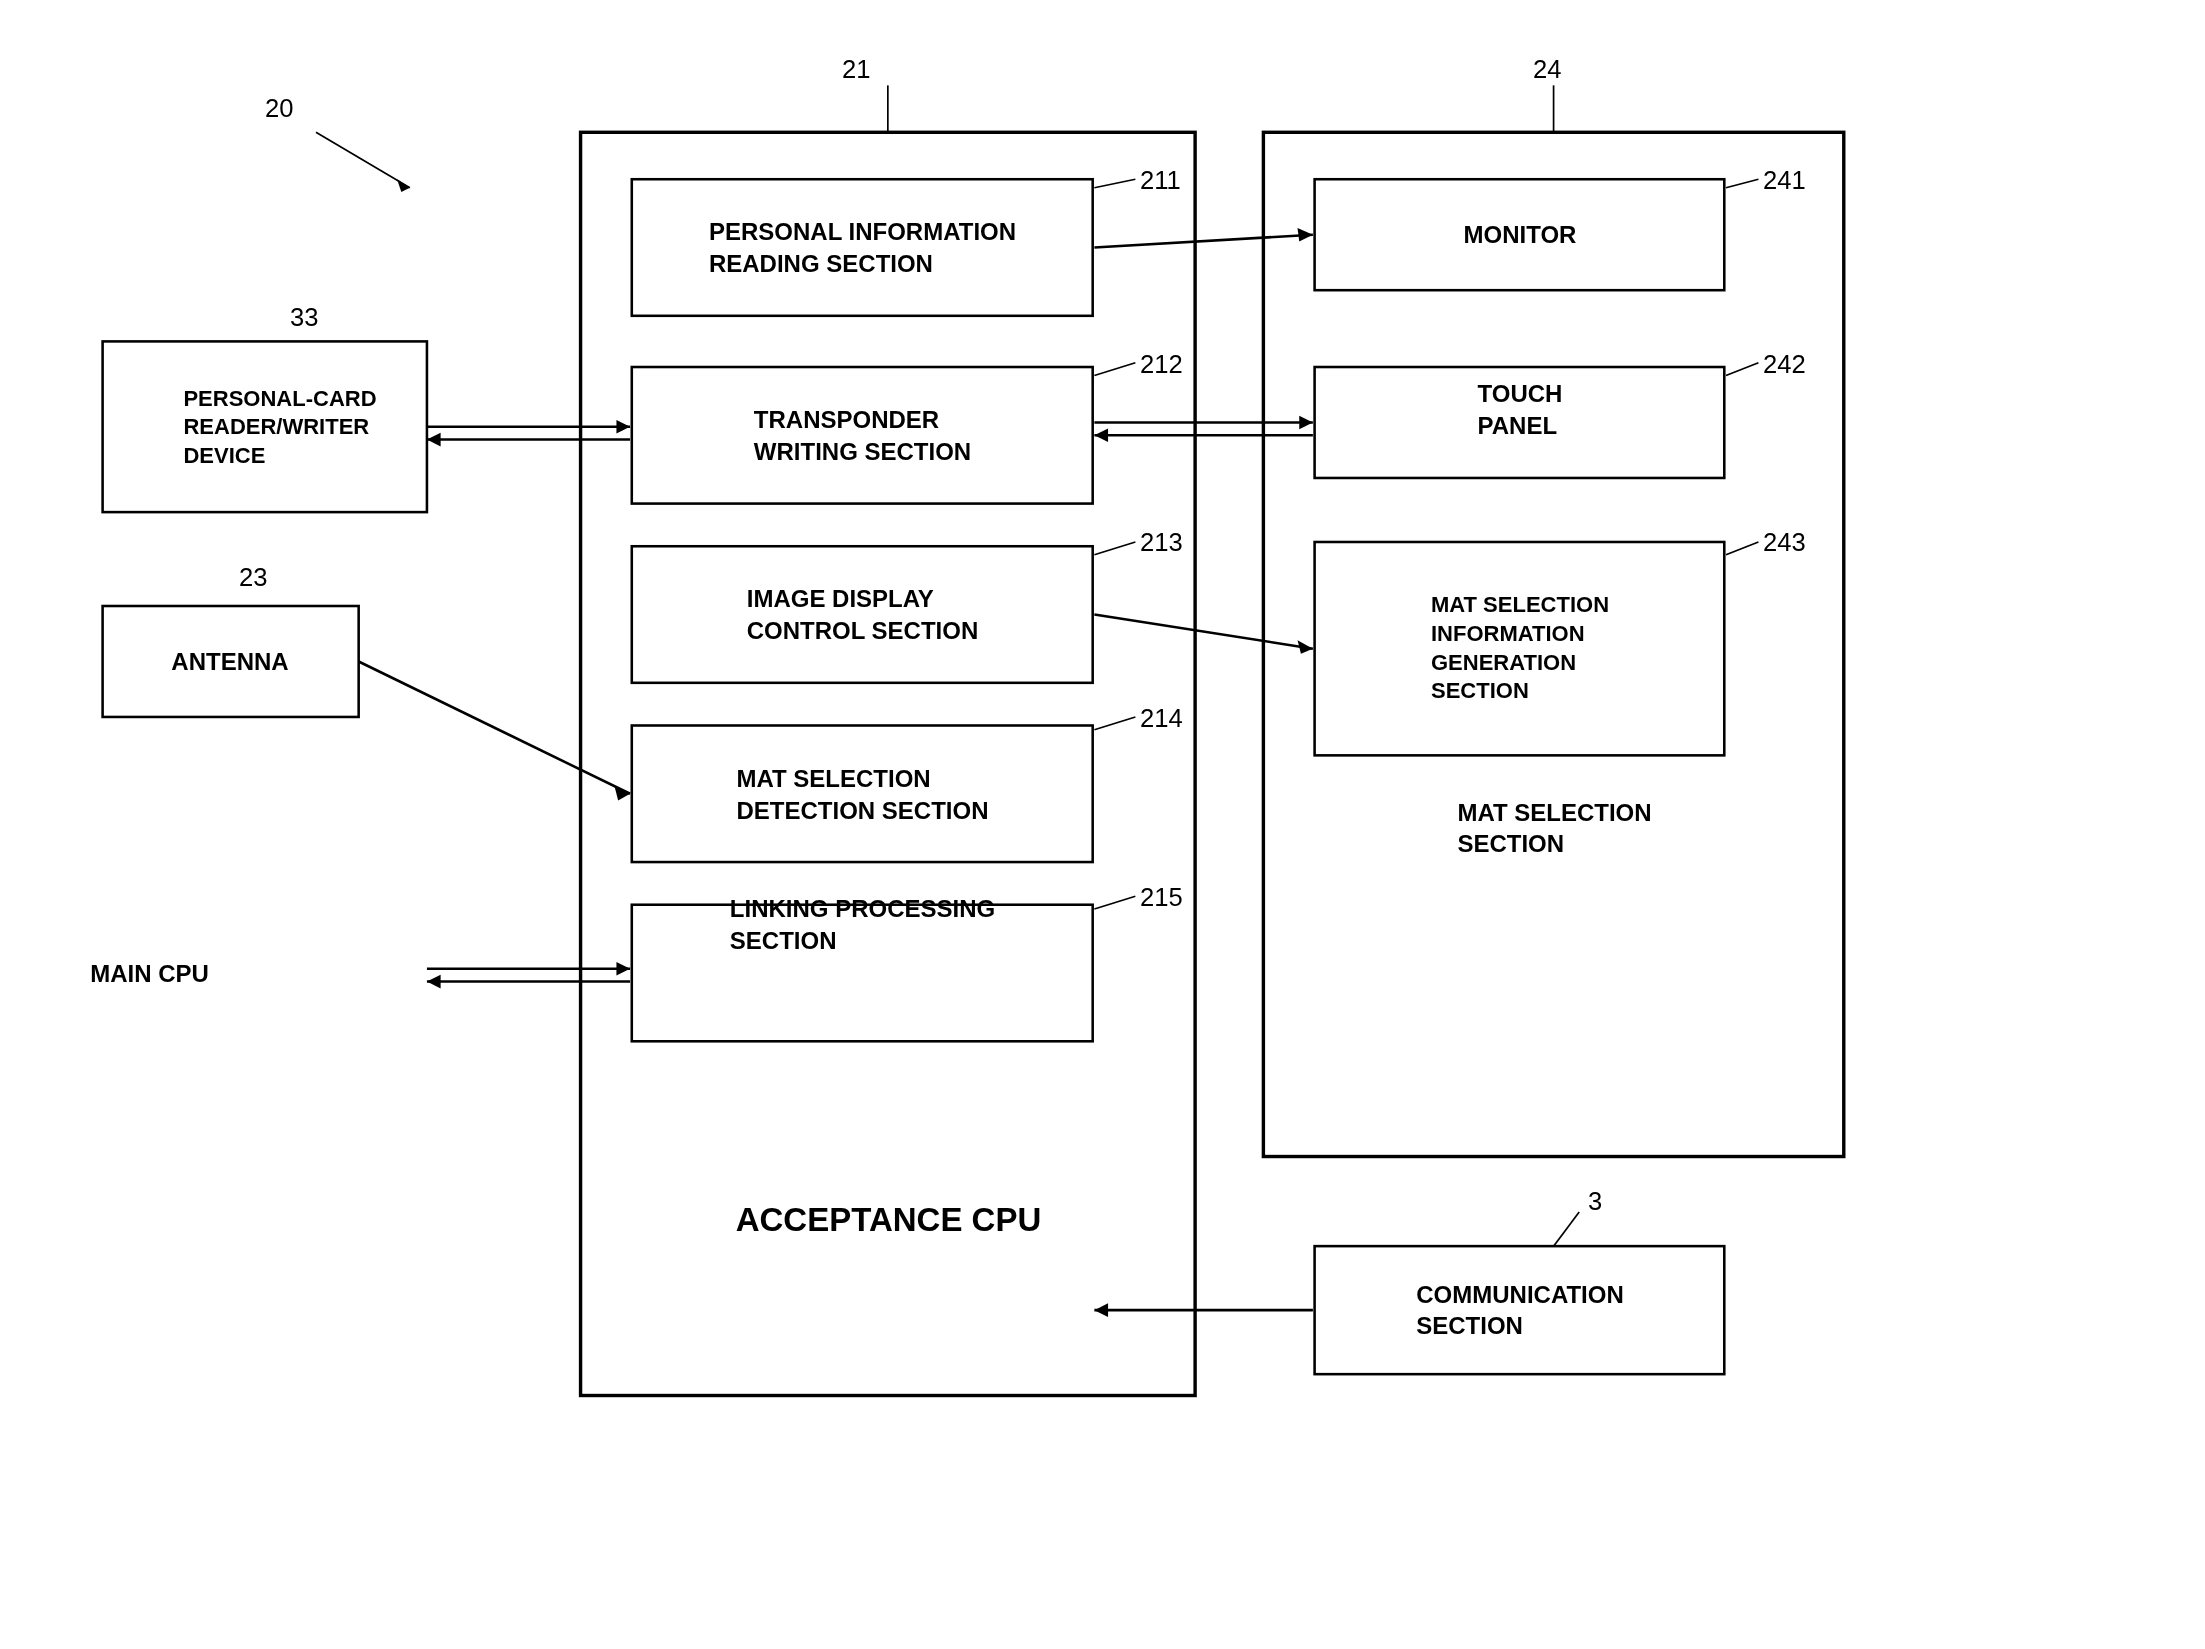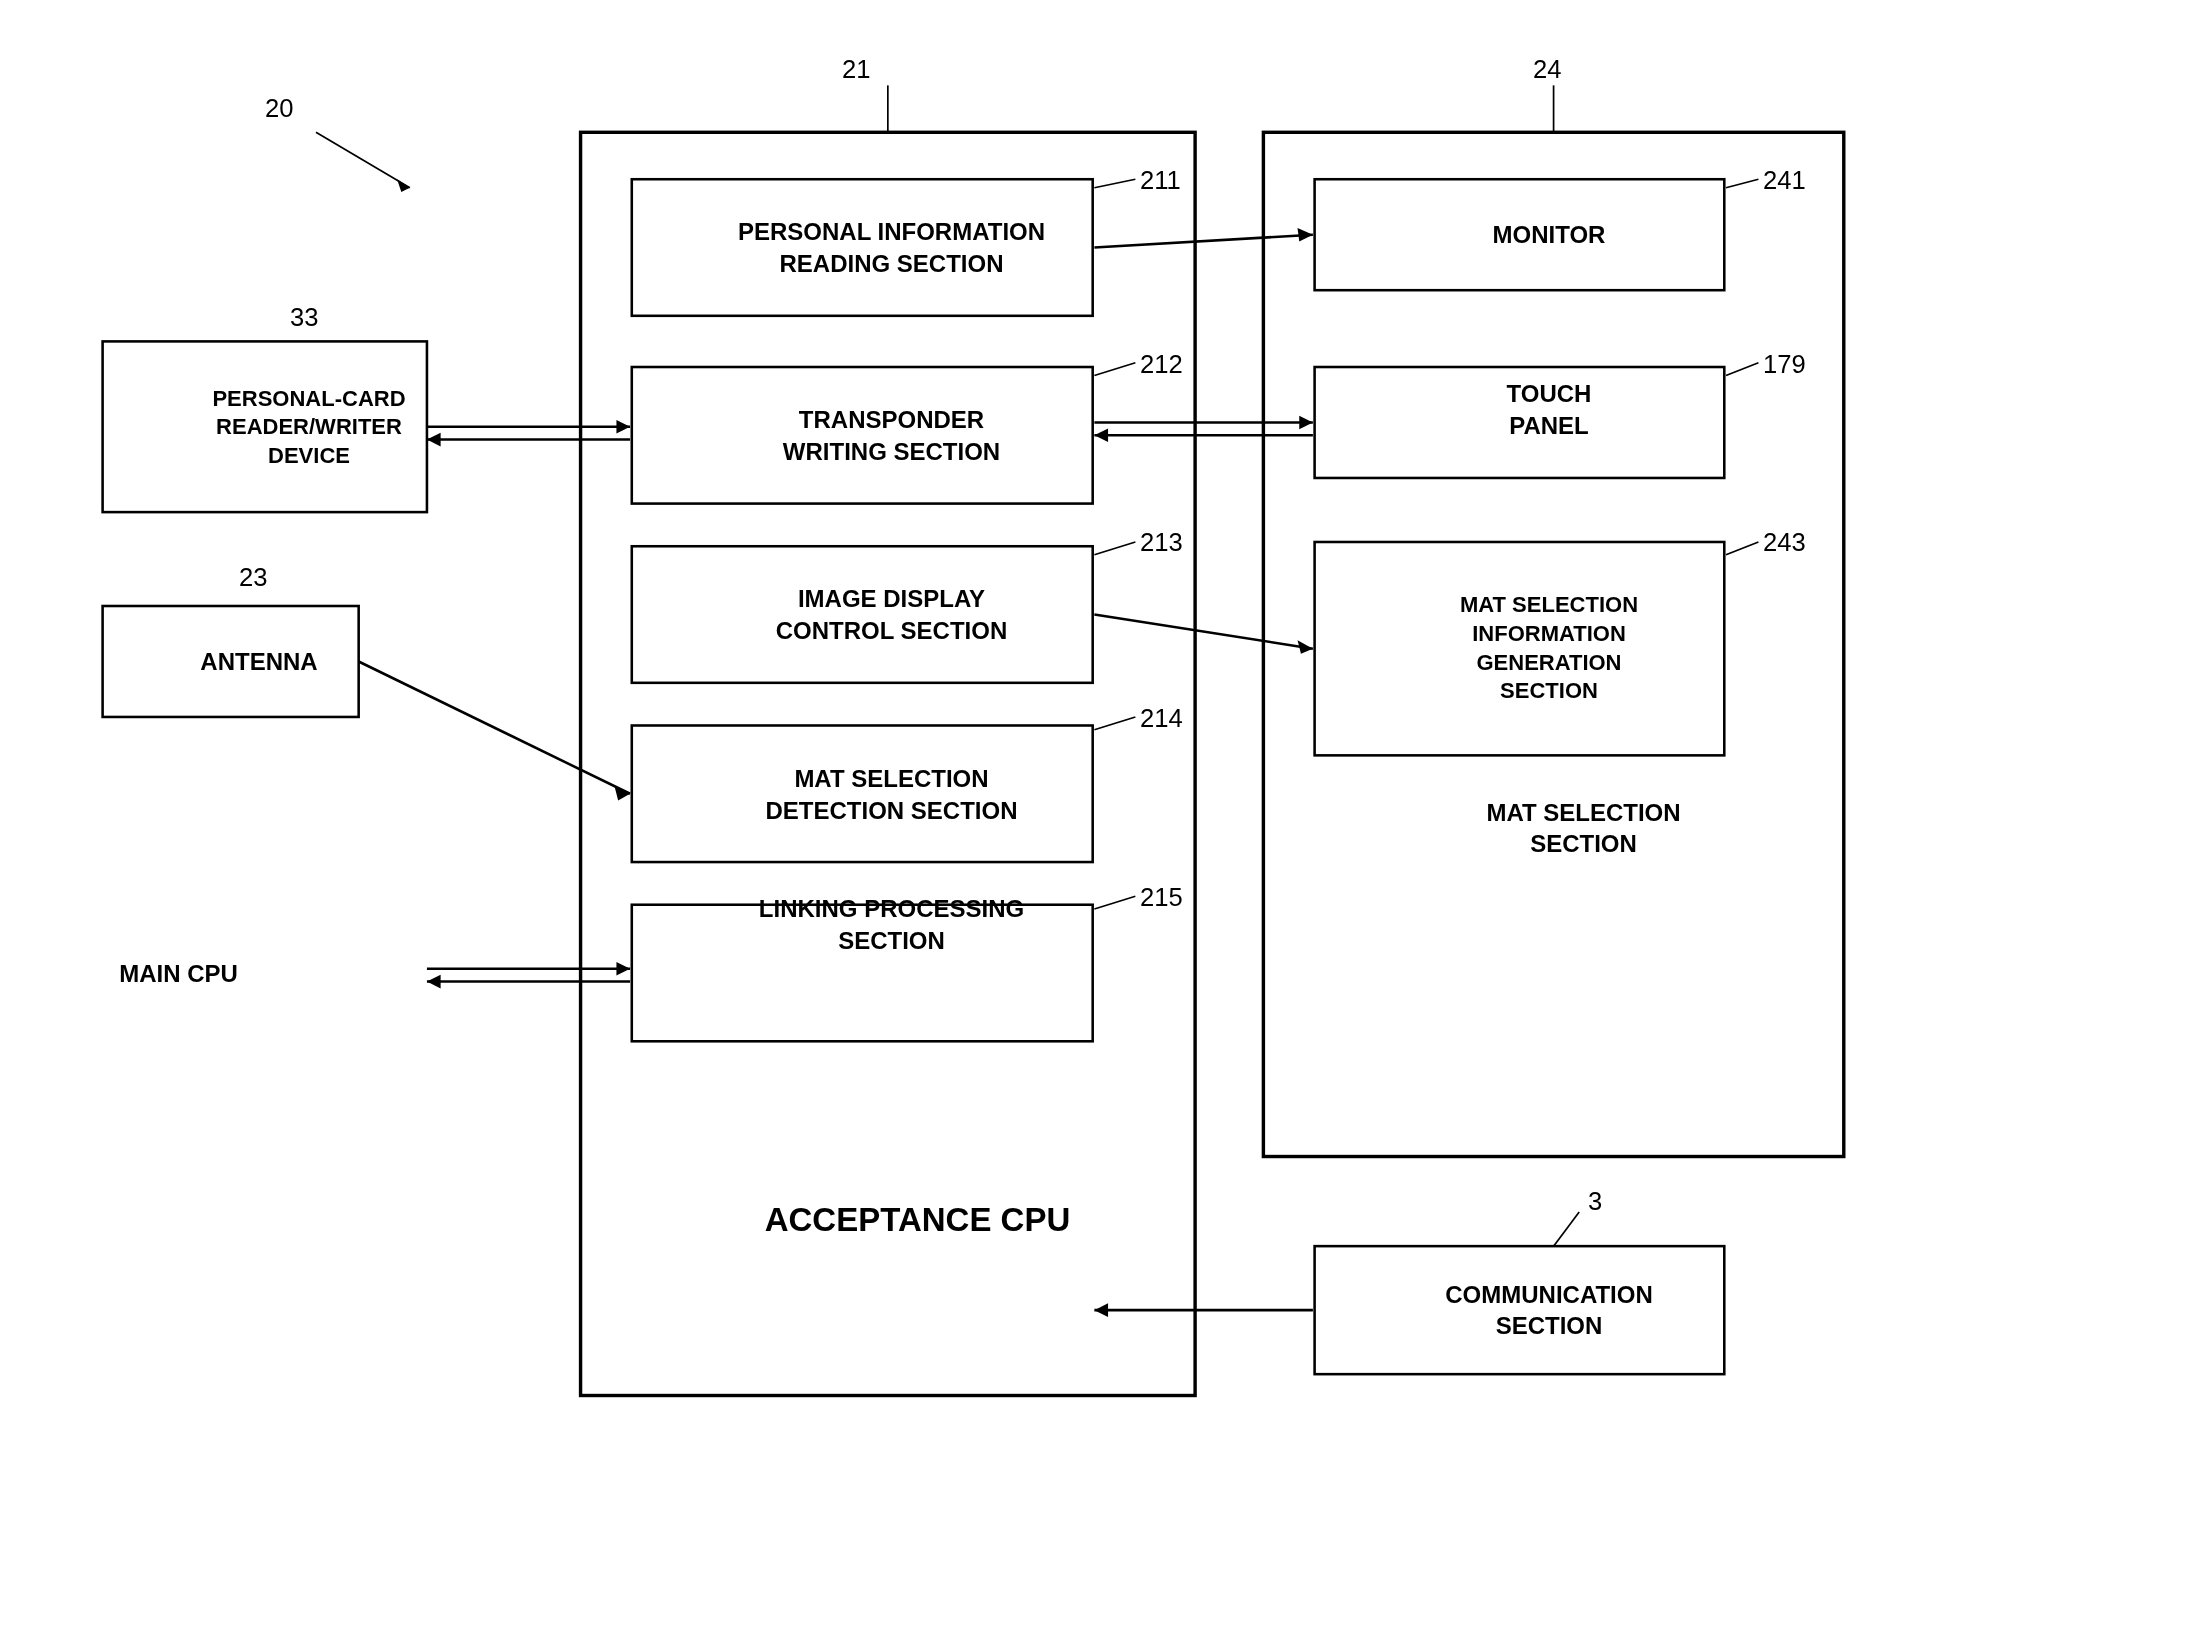--- a/index.html
+++ b/index.html
@@ -14,23 +14,22 @@
     .diagram-container {
       position: absolute;
       top: 0; left: 0;
       width: 2205px;
       height: 1649px;
     }
     .label {
       position: absolute;
       font-size: 24px;
       font-weight: bold;
-      text-align: center;
+      text-align: left;
       line-height: 1.3;
-      margin-left: 29px;
     }
     .ref-num {
       position: absolute;
       font-size: 25.6px;
       font-weight: normal;
     }
     svg.arrows {
       position: absolute;
       top: 0; left: 0;
       width: 2205px;
@@ -130,21 +129,21 @@
 
   <div class="ref-num" style="left:265px; top:94px;">20</div>
   <div class="ref-num" style="left:842px; top:55px;">21</div>
   <div class="ref-num" style="left:1533px; top:55px;">24</div>
   <div class="ref-num" style="left:1140px; top:166px;">211</div>
   <div class="ref-num" style="left:1140px; top:350px;">212</div>
   <div class="ref-num" style="left:1140px; top:528px;">213</div>
   <div class="ref-num" style="left:1140px; top:704px;">214</div>
   <div class="ref-num" style="left:1140px; top:883px;">215</div>
   <div class="ref-num" style="left:1763px; top:166px;">241</div>
-  <div class="ref-num" style="left:1763px; top:350px;">179</div>
+  <div class="ref-num" style="left:1763px; top:350px;">242</div>
   <div class="ref-num" style="left:1763px; top:528px;">243</div>
   <div class="ref-num" style="left:1588px; top:1187px;">3</div>
 
   <div class="label" style="left:632px; top:179px; width:461px; height:137px; display:flex; align-items:center; justify-content:center;">PERSONAL INFORMATION<br>READING SECTION</div>
 
   <div class="label" style="left:632px; top:546px; width:461px; height:137px; display:flex; align-items:center; justify-content:center;">IMAGE DISPLAY<br>CONTROL SECTION</div>
 
   <div class="label" style="left:632px; top:367px; width:461px; height:137px; display:flex; align-items:center; justify-content:center;">TRANSPONDER<br>WRITING SECTION</div>
 
   <div class="label" style="left:632px; top:726px; width:461px; height:137px; display:flex; align-items:center; justify-content:center;">MAT SELECTION<br>DETECTION SECTION</div>

